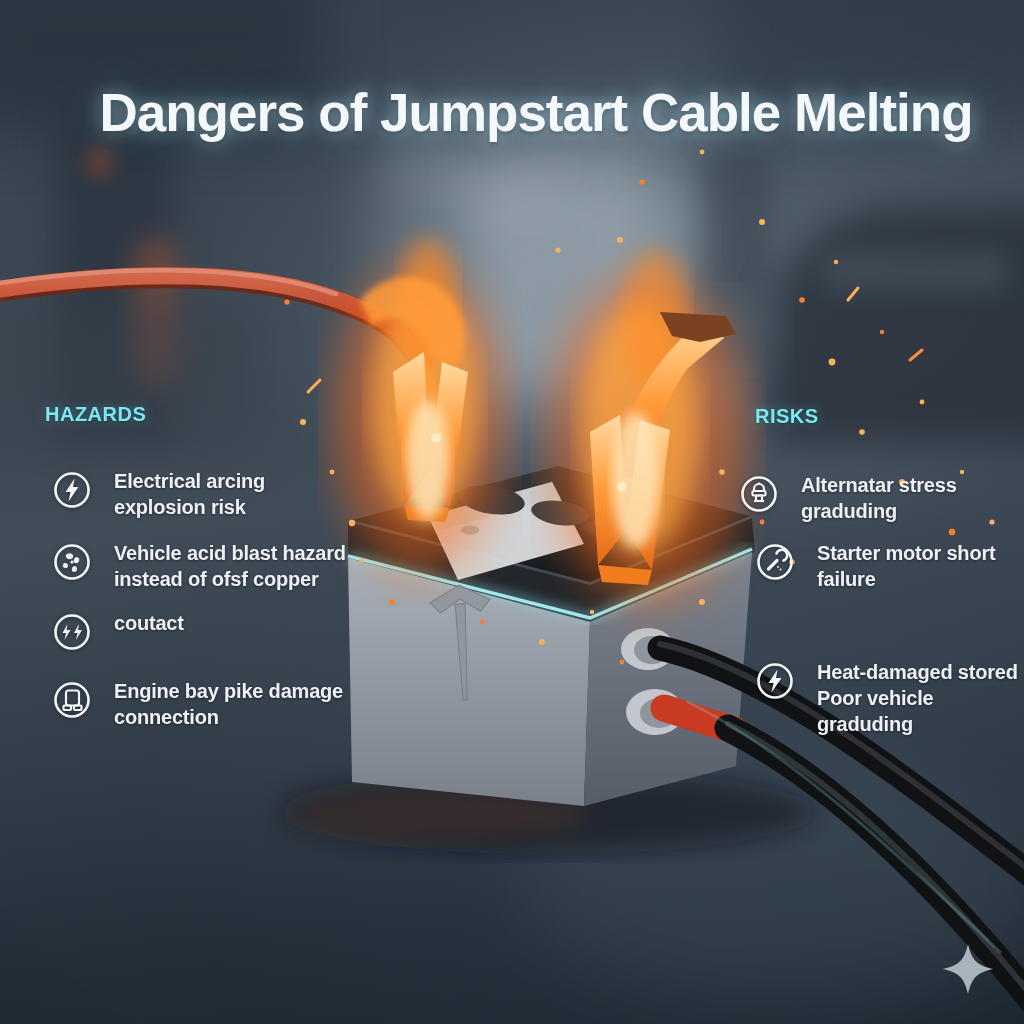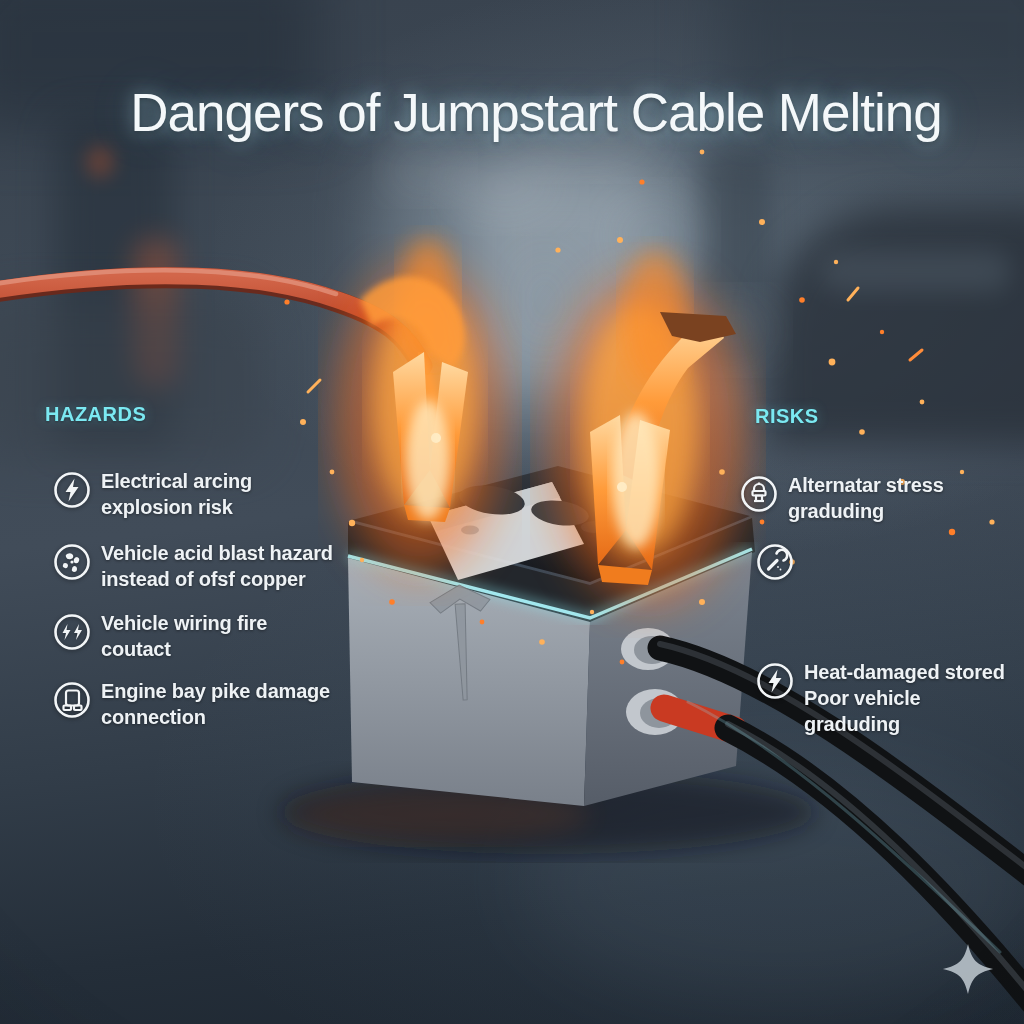--- a/index.html
+++ b/index.html
@@ -13,31 +13,31 @@
   }
   .blob{position:absolute;filter:blur(18px);}
   
   #vignette{position:absolute;inset:0;pointer-events:none;
     background:radial-gradient(120% 120% at 50% 45%, rgba(0,0,0,0) 55%, rgba(8,12,18,.38) 100%);}
   svg.scene{position:absolute;left:0;top:0;}
 
   
   #title{
     position:absolute;left:0;right:0;top:82px;text-align:center;
-    font-size:53px;font-weight:400;letter-spacing:-1px;color:#f4f8fa;
+    font-size:53px;font-weight:700;letter-spacing:-1px;color:#f4f8fa;
     text-shadow:0 0 18px rgba(185,235,250,.55), 0 0 46px rgba(130,200,235,.28), 0 2px 5px rgba(0,0,0,.35);
     padding-left:48px;
   }
   .col-heading{
     position:absolute;font-size:20px;font-weight:700;letter-spacing:.5px;color:#7be9f2;
     text-shadow:0 0 12px rgba(110,230,245,.35), 0 1px 3px rgba(0,0,0,.4);
   }
   #hazards-heading{left:45px;top:403px;}
   #risks-heading{left:755px;top:405px;}
-  .item{position:absolute;display:flex;align-items:flex-start;gap:9px;}
+  .item{position:absolute;display:flex;align-items:flex-start;gap:22px;}
   .icon-circle{flex:0 0 auto;width:40px;height:40px;margin-top:2px;}
   .icon-circle svg{display:block;filter:drop-shadow(0 1px 2px rgba(0,0,0,.4));}
   .item-text{
     font-size:20px;font-weight:700;line-height:26px;letter-spacing:-.2px;color:#eef2f5;
     text-shadow:0 1px 3px rgba(0,0,0,.45);
   }
   .item-text span{display:block;}
   
   #hazard-0{left:52px;top:468px;width:300px;}
   #hazard-1{left:52px;top:540px;width:310px;}
@@ -267,21 +267,20 @@
 
   <div class="item" id="hazard-2">
     <span class="icon-circle">
       <svg width="40" height="40" viewBox="0 0 40 40" fill="none">
         <circle cx="20" cy="20" r="16.5" stroke="#f2f5f7" stroke-width="2.6"></circle>
         <polygon points="15.5,12 10.5,21 14,21 12.5,28 18.5,18 14.5,18" fill="#f2f5f7"></polygon>
         <polygon points="27,12 22,21 25.5,21 24,28 30,18 26,18" fill="#f2f5f7"></polygon>
       </svg>
     </span>
     <div class="item-text">
-      <span>Vehicle wiring fire</span>
         <span>coutact</span>
     </div>
   </div>
 
   <div class="item" id="hazard-3">
     <span class="icon-circle">
       <svg width="40" height="40" viewBox="0 0 40 40" fill="none" stroke="#f2f5f7" stroke-width="2.2">
         <circle cx="20" cy="20" r="16.5" stroke-width="2.6"></circle>
         <rect x="14" y="10.5" width="13" height="15" rx="2.5"></rect>
         <rect x="11.5" y="25.5" width="7.5" height="4.5" rx="1"></rect>
@@ -316,20 +315,24 @@
   <div class="item" id="risk-1">
     <span class="icon-circle">
       <svg width="40" height="40" viewBox="0 0 40 40" fill="none" stroke="#f2f5f7">
         <circle cx="20" cy="20" r="16.5" stroke-width="2.6"></circle>
         <path d="M13.5 27 L22 18.5" stroke-width="3.2" stroke-linecap="round"></path>
         <path d="M21.5 11.5 a5.5 5.5 0 1 1 7 7" stroke-width="2.6" stroke-linecap="round"></path>
         <circle cx="23" cy="25" r="0.9" fill="#f2f5f7" stroke="none"></circle>
         <circle cx="25.5" cy="27.5" r="0.9" fill="#f2f5f7" stroke="none"></circle>
       </svg>
     </span>
+    <div class="item-text">
+      <span>Starter motor short</span>
+        <span>failure</span>
+    </div>
   </div>
 
 
   <div class="item" id="risk-3">
     <span class="icon-circle">
       <svg width="40" height="40" viewBox="0 0 40 40" fill="none">
         <circle cx="20" cy="20" r="16.5" stroke="#f2f5f7" stroke-width="2.6"></circle>
         <polygon points="22.5,8.5 13.5,22 18.5,22 16.5,31.5 26.5,17 21,17" fill="#f2f5f7"></polygon>
       </svg>
     </span>

